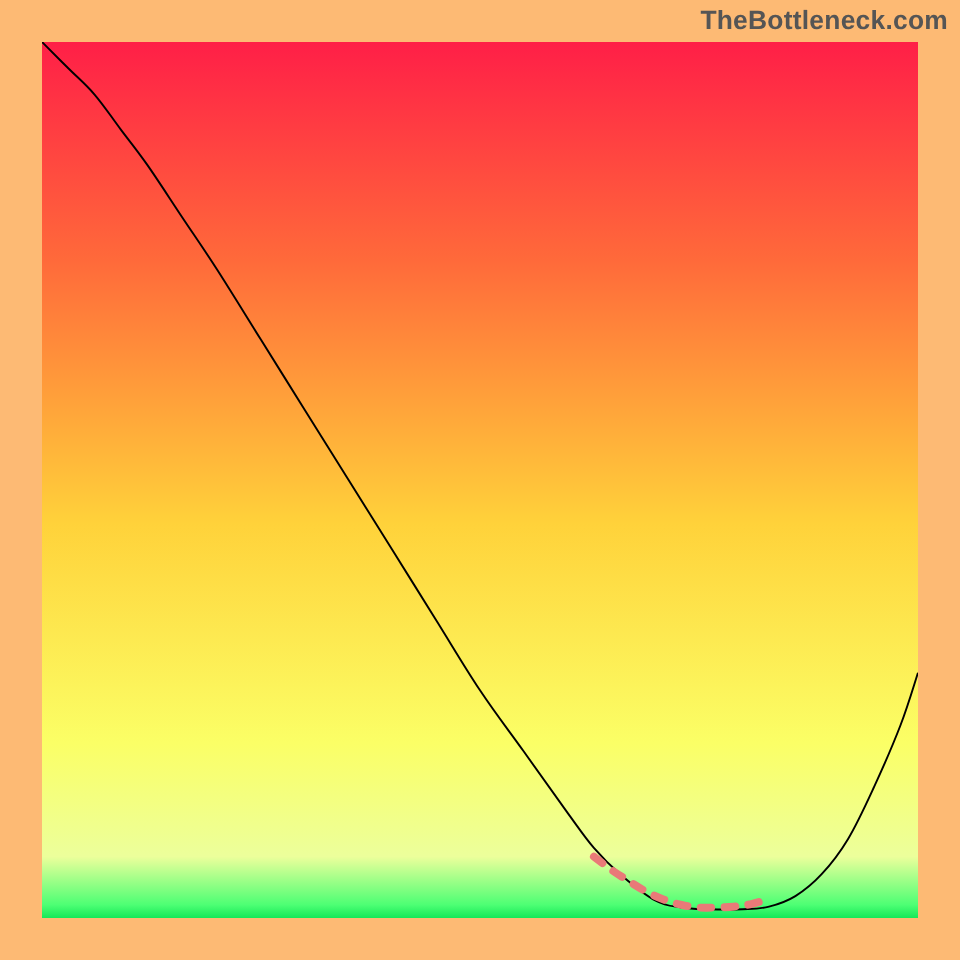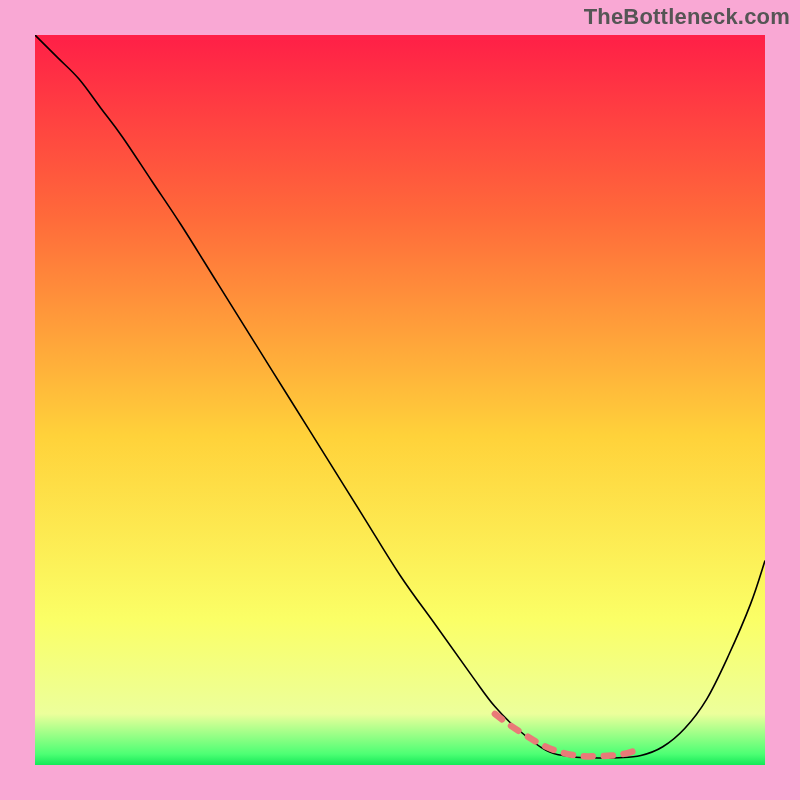--- a/index.html
+++ b/index.html
@@ -8,21 +8,21 @@
     width: 800px;
     height: 800px;
     background: #000;
     overflow: hidden;
     font-family: Arial, Helvetica, sans-serif;
   }
   .frame {
     position: relative;
     width: 800px;
     height: 800px;
-    background: #f9a8d4;
+    background: #fdba74;
   }
   .watermark {
     position: absolute;
     top: 4px;
     right: 10px;
     color: #555;
     font-size: 22px;
     font-weight: bold;
     letter-spacing: 0.2px;
     user-select: none;

